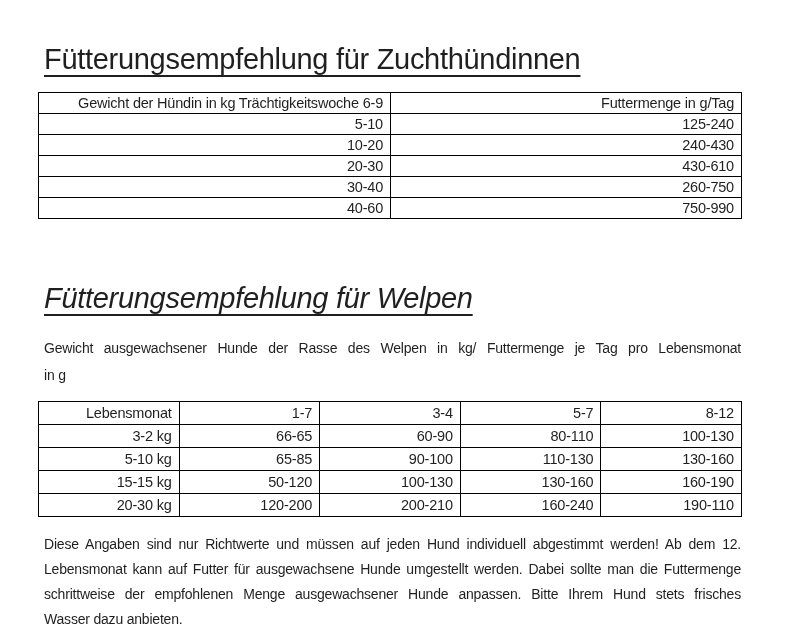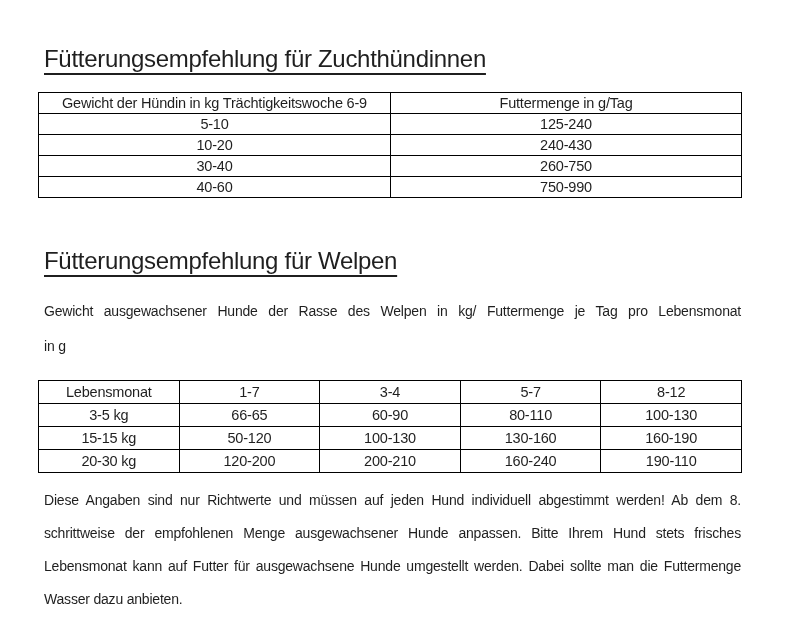--- a/index.html
+++ b/index.html
@@ -13,69 +13,68 @@
     overflow: hidden;
     font-family: "Liberation Sans", sans-serif;
     color: #1f1f1f;
     letter-spacing: -0.2px;
   }
   .doc {
     padding: 44px 59px 0 38px;
     width: 703px;
   }
   h1 {
-    font-size: 24px;
+    font-size: 29px;
     font-weight: 400;
     line-height: 30px;
     margin: 0 0 0 6px;
     letter-spacing: -0.3px;
     text-decoration: underline;
     text-decoration-thickness: 1.5px;
     text-underline-offset: 6px;
     color: #1f1f1f;
   }
   table {
     border-collapse: collapse;
     table-layout: fixed;
     width: 703px;
     font-size: 14.5px;
     color: #1f1f1f;
   }
   th, td {
     border: 1px solid #000000;
     padding: 1px 7px;
     font-weight: 400;
-    text-align: center;
+    text-align: right;
     vertical-align: middle;
     white-space: nowrap;
     overflow: hidden;
     box-sizing: border-box;
   }
   .t1 { margin-top: 18px; }
   .t1 th, .t1 td { height: 21px; }
   .t1 .c1a { width: 352px; }
   .t1 .c1b { width: 351px; }
-  .t2 { margin-top: 20px; }
+  .t2 { margin-top: 12px; }
   .t2 th, .t2 td { height: 23px; }
   .t2 col { width: 140.6px; }
-  .h2 { margin-top: 48px; }
+  .h2 { margin-top: 64px; font-style: italic; }
   .para {
     margin: 22px 0 0 6px;
     width: 697px;
     font-size: 14px;
     line-height: 27px;
   }
   .footnote {
     margin-top: 15px;
     line-height: 25px;
   }
   .line {
     text-align: justify;
     text-align-last: justify;
-    margin-top: 8px;
   }
   .line.last {
     text-align-last: left;
   }
 </style>
 </head>
 <body>
 
 <div class="doc">
 
@@ -93,20 +92,24 @@
         </tr>
       </thead>
       <tbody>
         <tr>
           <td>5-10</td>
           <td>125-240</td>
         </tr>
         <tr>
           <td>10-20</td>
           <td>240-430</td>
+        </tr>
+        <tr>
+          <td>20-30</td>
+          <td>430-610</td>
         </tr>
         <tr>
           <td>30-40</td>
           <td>260-750</td>
         </tr>
         <tr>
           <td>40-60</td>
           <td>750-990</td>
         </tr>
       </tbody>
@@ -131,43 +134,50 @@
         <tr>
           <th>Lebensmonat</th>
           <th>1-7</th>
           <th>3-4</th>
           <th>5-7</th>
           <th>8-12</th>
         </tr>
       </thead>
       <tbody>
         <tr>
-          <td>3-5 kg</td>
+          <td>3-2 kg</td>
           <td>66-65</td>
           <td>60-90</td>
           <td>80-110</td>
           <td>100-130</td>
+        </tr>
+        <tr>
+          <td>5-10 kg</td>
+          <td>65-85</td>
+          <td>90-100</td>
+          <td>110-130</td>
+          <td>130-160</td>
         </tr>
         <tr>
           <td>15-15 kg</td>
           <td>50-120</td>
           <td>100-130</td>
           <td>130-160</td>
           <td>160-190</td>
         </tr>
         <tr>
           <td>20-30 kg</td>
           <td>120-200</td>
           <td>200-210</td>
           <td>160-240</td>
           <td>190-110</td>
         </tr>
       </tbody>
     </table>
 
   <div class="para footnote">
-      <div class="line">Diese Angaben sind nur Richtwerte und müssen auf jeden Hund individuell abgestimmt werden! Ab dem 8.</div>
+      <div class="line">Diese Angaben sind nur Richtwerte und müssen auf jeden Hund individuell abgestimmt werden! Ab dem 12.</div>
+      <div class="line">Lebensmonat kann auf Futter für ausgewachsene Hunde umgestellt werden. Dabei sollte man die Futtermenge</div>
       <div class="line">schrittweise der empfohlenen Menge ausgewachsener Hunde anpassen. Bitte Ihrem Hund stets frisches</div>
-      <div class="line">Lebensmonat kann auf Futter für ausgewachsene Hunde umgestellt werden. Dabei sollte man die Futtermenge</div>
       <div class="line last">Wasser dazu anbieten.</div>
     </div>
 
 </div>
 
 </body></html>

